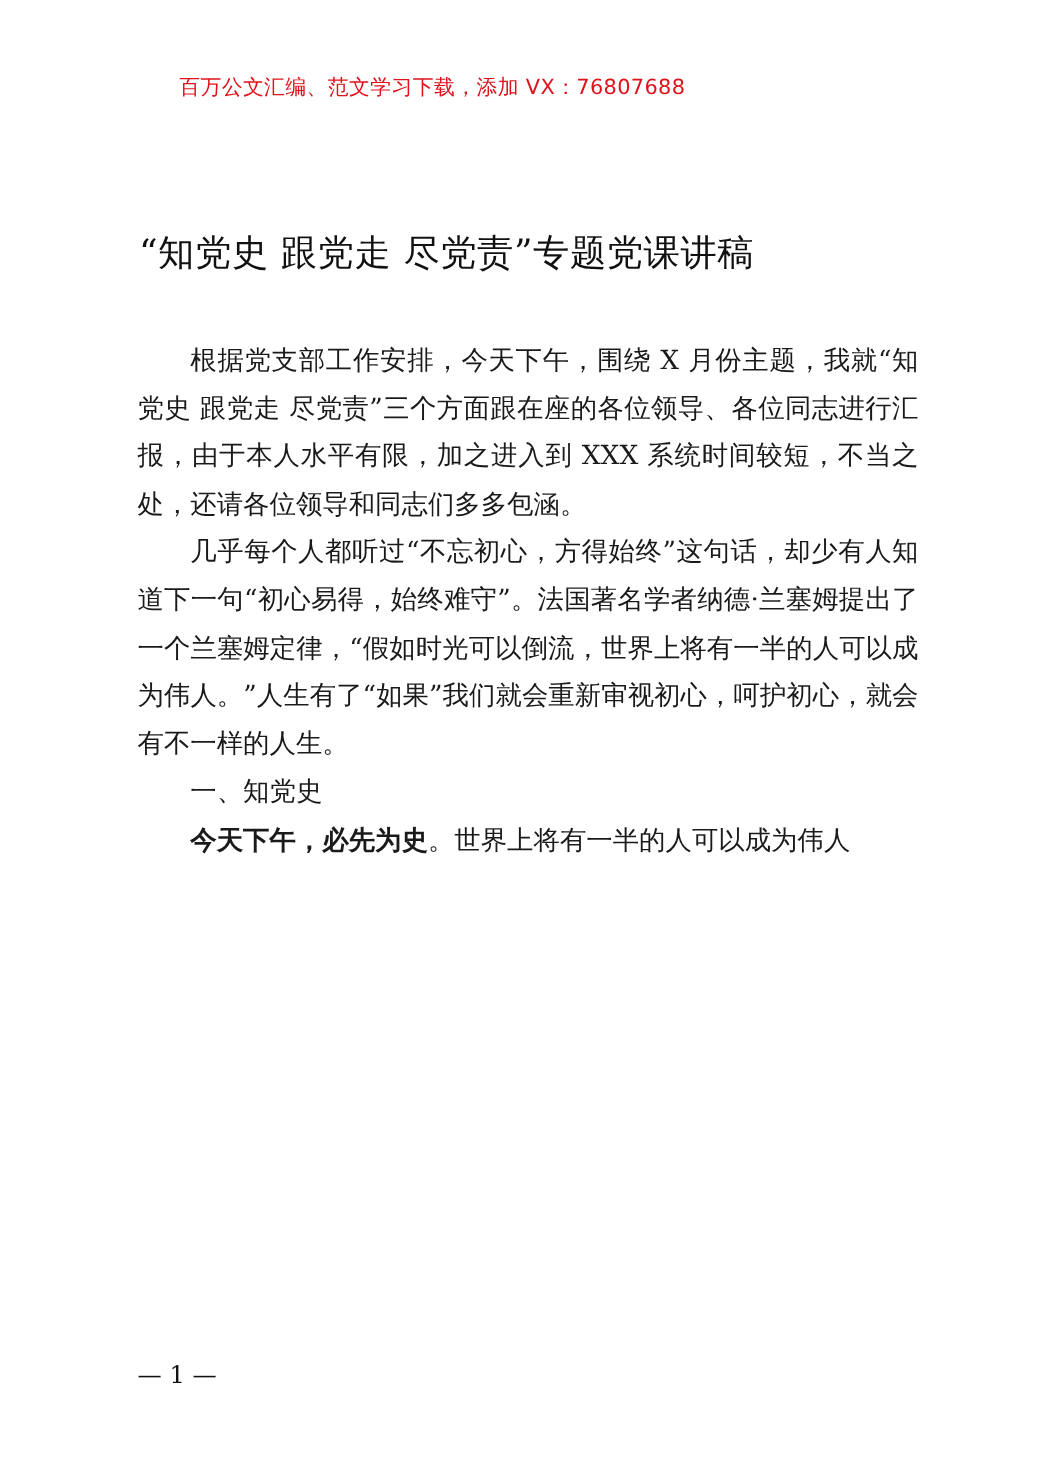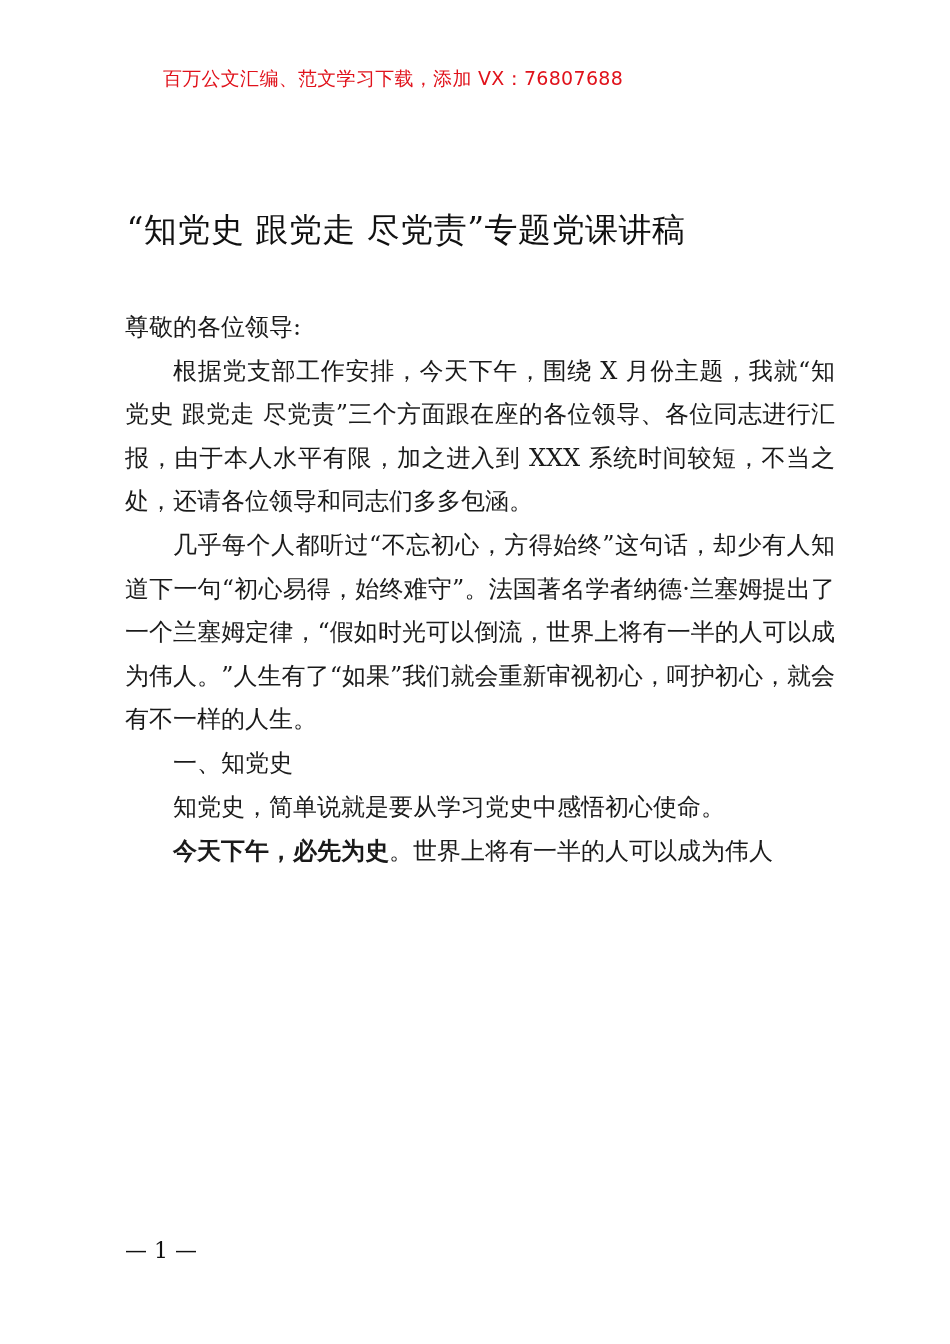--- a/index.html
+++ b/index.html
@@ -67,21 +67,19 @@
     }
   </style>
 </head>
 <body>
 
 <div class="watermark">百万公文汇编、范文学习下载，添加 VX：76807688</div>
 
 <div class="doc-title">“知党史 跟党走 尽党责”专题党课讲稿</div>
 
 <div class="body-text">
-  <p class="noindent">尊敬的各位领导:</p>
   <p class="indent">根据党支部工作安排，今天下午，围绕 X 月份主题，我就“知党史 跟党走 尽党责”三个方面跟在座的各位领导、各位同志进行汇报，由于本人水平有限，加之进入到 XXX 系统时间较短，不当之处，还请各位领导和同志们多多包涵。</p>
   <p class="indent">几乎每个人都听过“不忘初心，方得始终”这句话，却少有人知道下一句“初心易得，始终难守”。法国著名学者纳德·兰塞姆提出了一个兰塞姆定律，“假如时光可以倒流，世界上将有一半的人可以成为伟人。”人生有了“如果”我们就会重新审视初心，呵护初心，就会有不一样的人生。</p>
   <p class="indent">一、知党史</p>
-  <p class="indent">知党史，简单说就是要从学习党史中感悟初心使命。</p>
   <p class="indent"><span class="bold">今天下午，必先为史</span><span>。世界上将有一半的人可以成为伟人</span></p>
 </div>
 
 <div class="page-number">— 1 —</div>
 
 </body></html>

